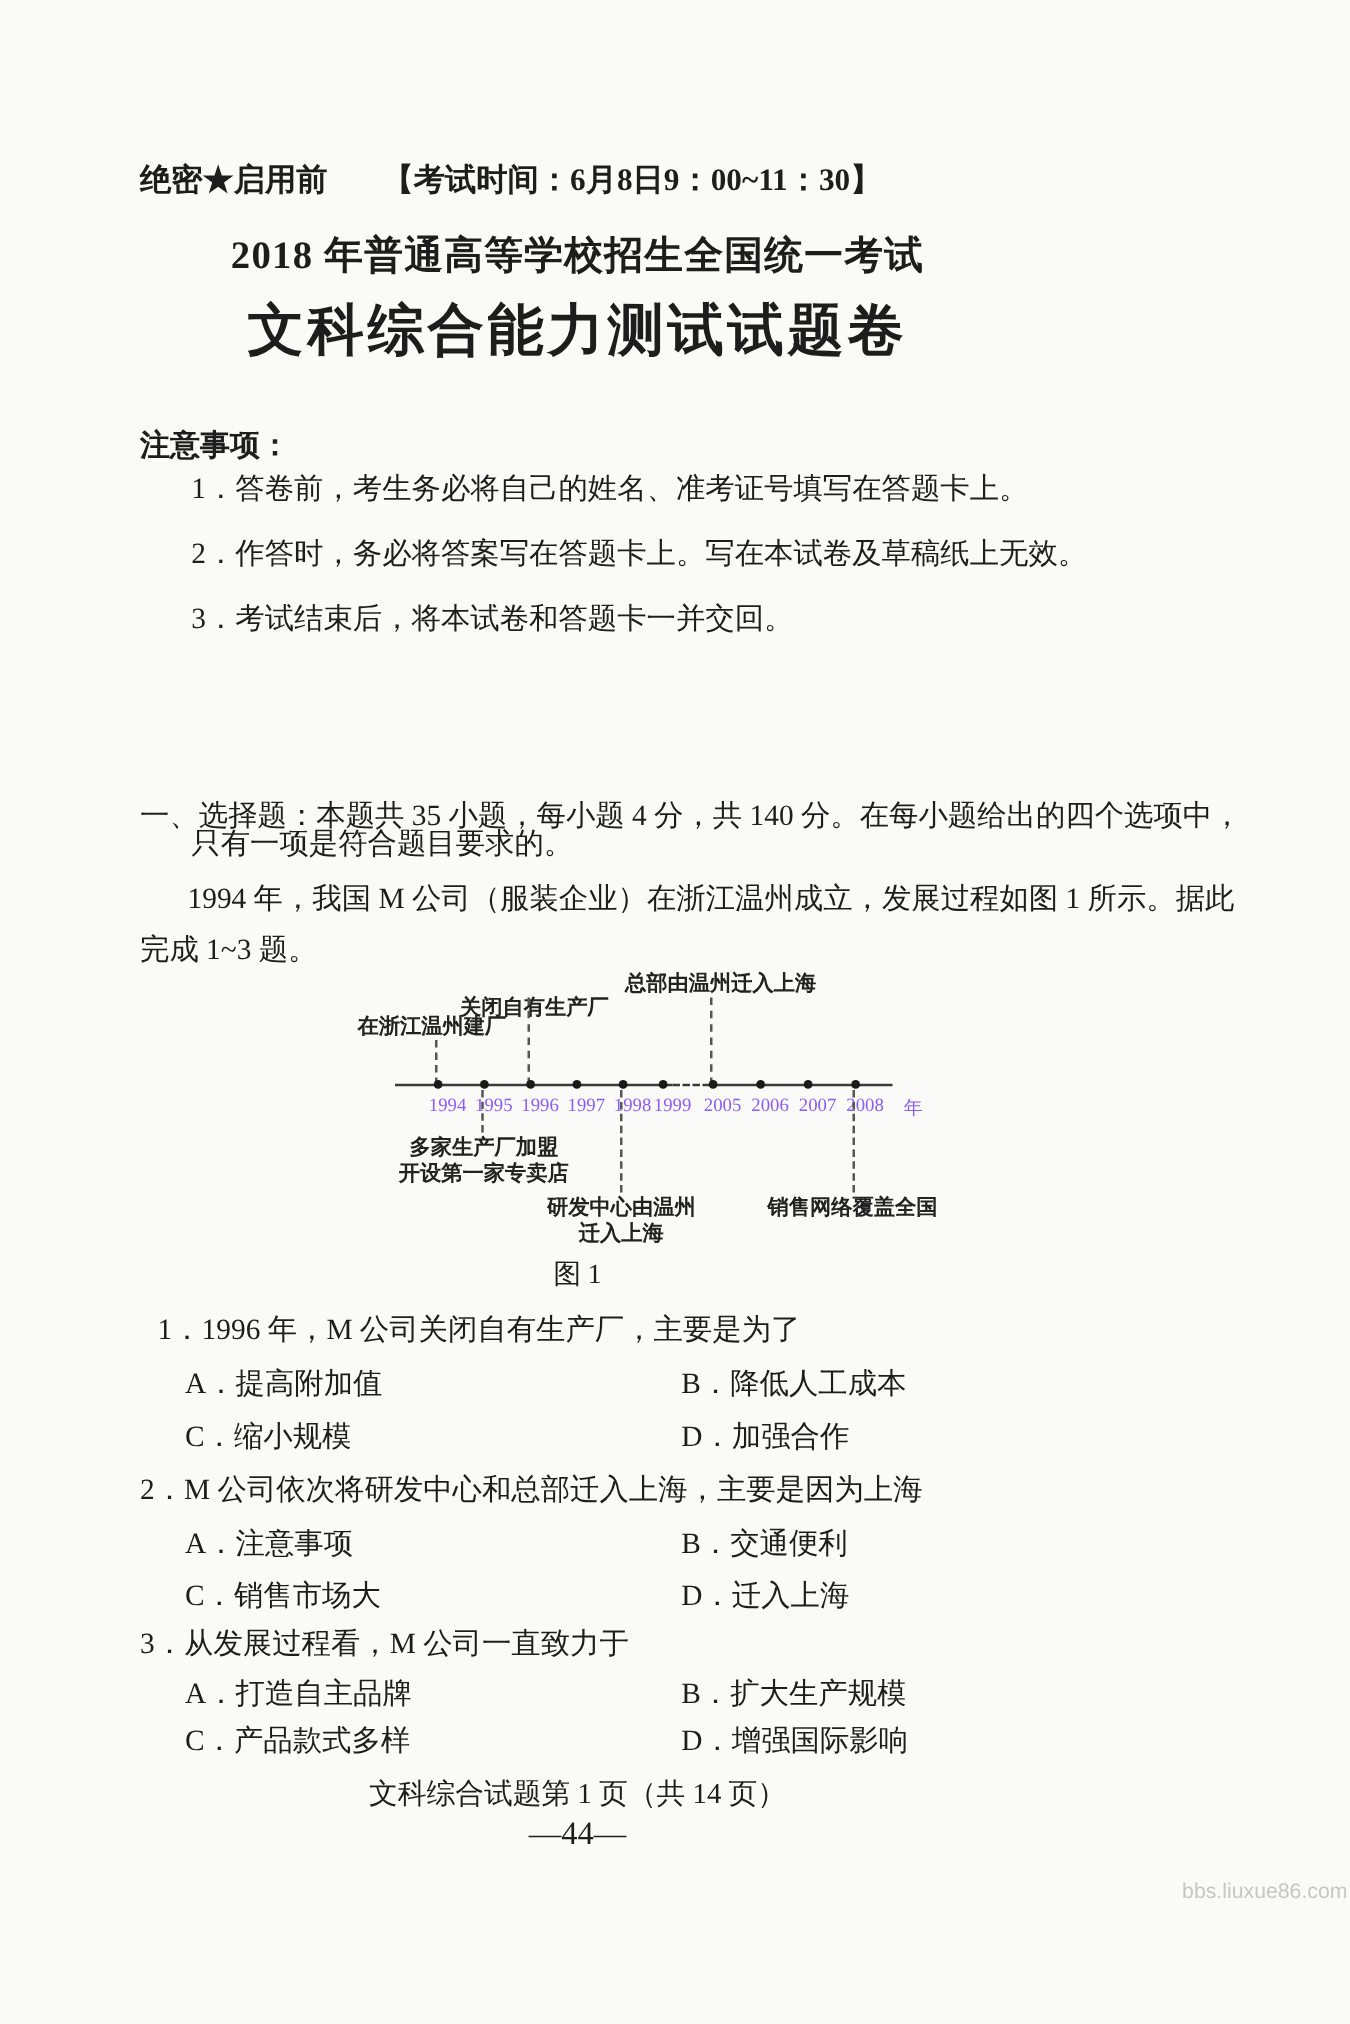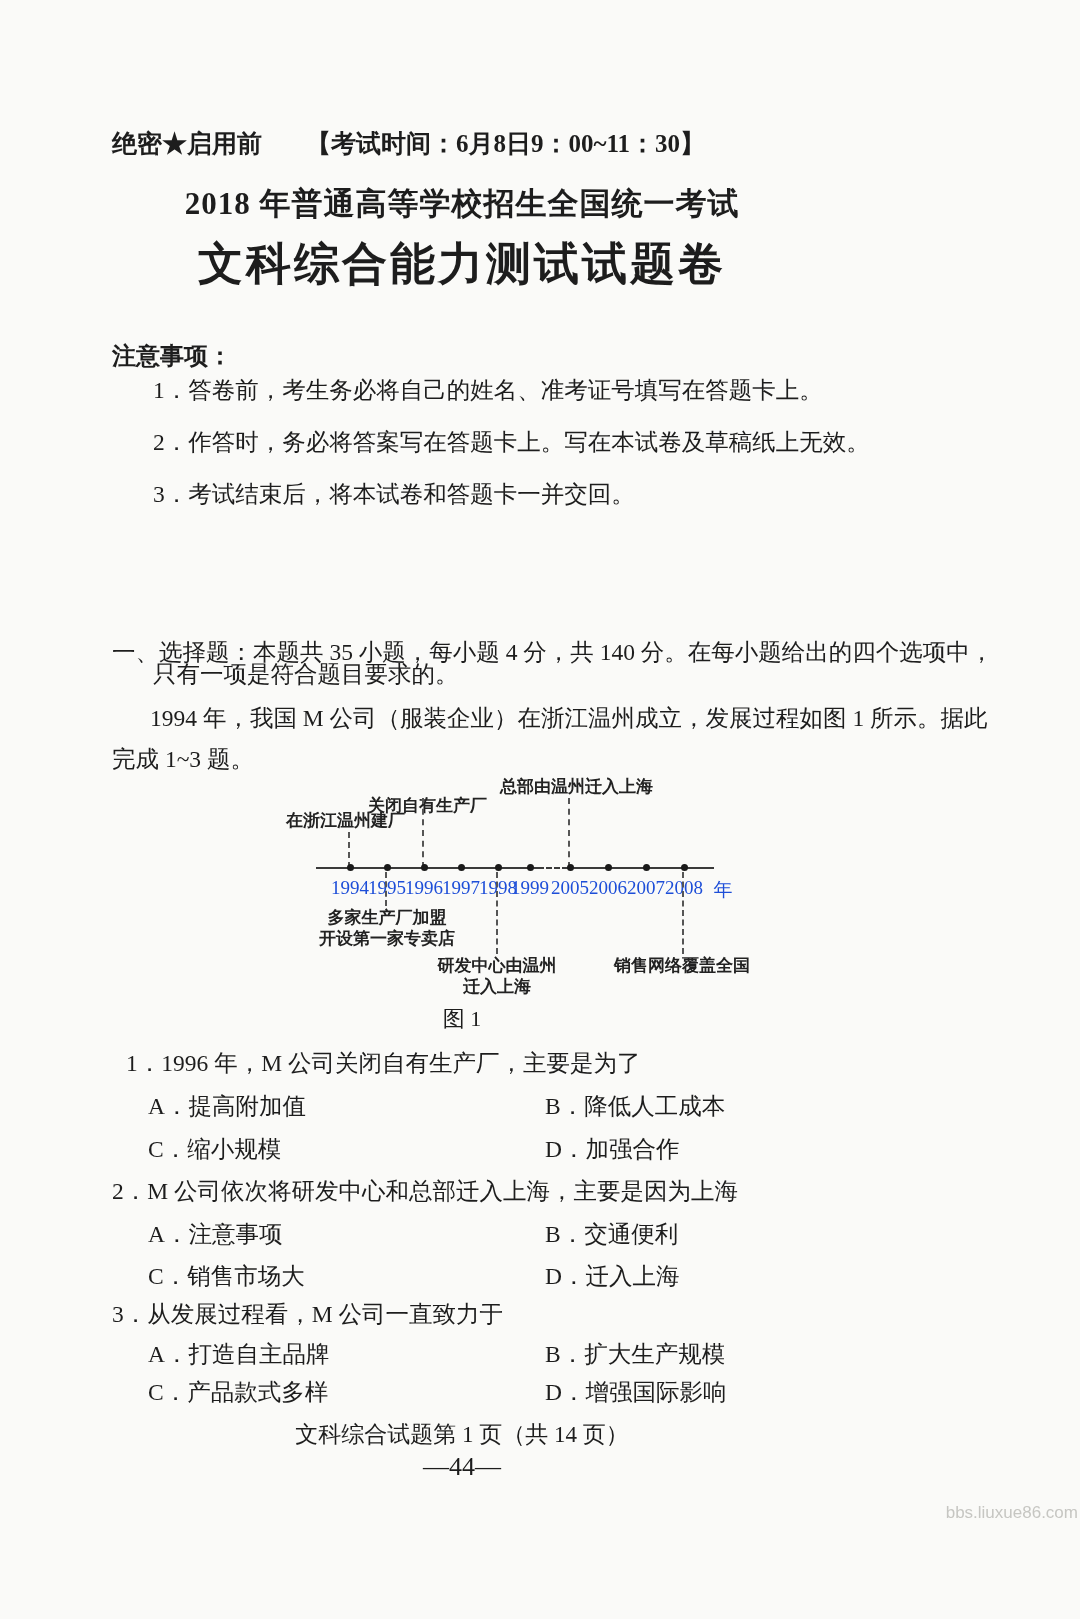--- a/index.html
+++ b/index.html
@@ -17,21 +17,21 @@
   .fig{position:absolute;left:280px;top:770px;width:580px;height:242px;}
   .evt{
     position:absolute;font-family:"Liberation Sans","DejaVu Sans",sans-serif;
     font-weight:bold;font-size:17px;color:#222;white-space:nowrap;line-height:21px;
   }
   .evt.ctr2{text-align:center;white-space:normal;}
   .hline{position:absolute;height:0;border-top:2px solid #3a3a3a;}
   .hdash{position:absolute;height:0;border-top:2px dashed #3a3a3a;}
   .vdash{position:absolute;width:0;border-left:2px dashed #555;}
   .dot{position:absolute;width:7px;height:7px;border-radius:50%;background:#1a1a1a;}
-  .yr{position:absolute;width:46px;text-align:center;font-size:19px;color:#1d4ed8;
+  .yr{position:absolute;width:46px;text-align:right;font-size:15px;color:#8b5cf6;
       font-family:"Liberation Serif","DejaVu Serif",serif;}
   .wm{position:absolute;right:2px;top:1503px;text-align:right;line-height:1.15;}
   .wm .l1{font-size:46px;font-weight:bold;color:#c9c9c5;letter-spacing:3px;
           font-family:"Liberation Sans","DejaVu Sans",sans-serif;}
   .wm .l2{font-size:17px;color:#c6c6c2;font-family:"Liberation Sans","DejaVu Sans",sans-serif;}
 </style>
 </head>
 <body>
 
 <div class="t b" style="left:112px;top:127px;font-size:25px;">绝密★启用前</div>

